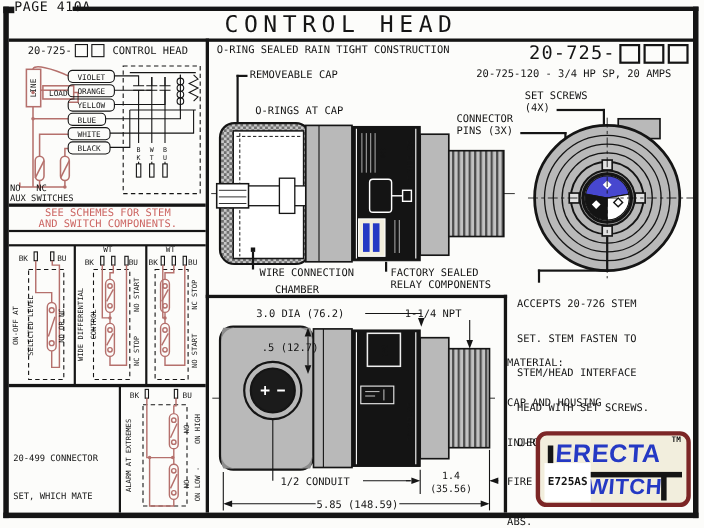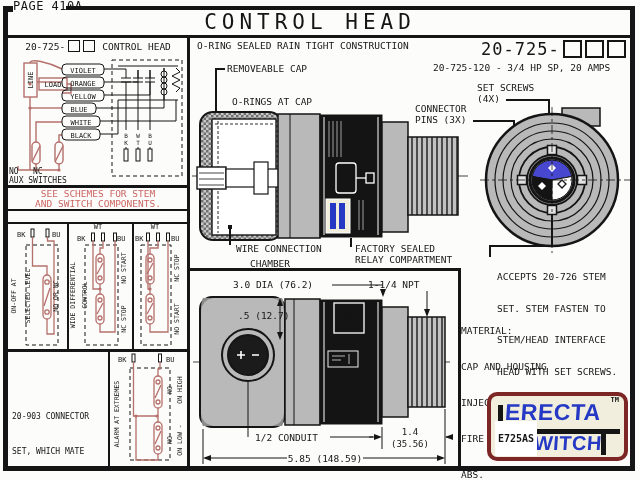--- a/index.html
+++ b/index.html
@@ -214,21 +214,21 @@
         <circle cx="16" cy="78" r="2"></circle>
         <circle cx="16" cy="96" r="2"></circle>
         <path d="M13,92 L19,81"></path>
     </g>
     <circle cx="16" cy="67" r="1.6" fill="#b5706c"></circle>
     <text transform="rotate(-90 43 46)" x="43" y="48" text-anchor="middle" font-size="6.5">NC STOP</text>
     <text transform="rotate(-90 43 97)" x="43" y="99" text-anchor="middle" font-size="6.5">NO START</text>
   </svg>
 
   <div class="t" style="left:12px;top:388px;font-size:8px;line-height:11.5px">
-    <div>20-903 CONNECTOR</div>
+    <div>20-499 CONNECTOR</div>
     <div>SET, WHICH MATE</div>
     
     
   </div>
 
   <svg style="left:110px;top:352px" width="77" height="114" viewBox="0 0 77 114">
     <text x="8" y="10" font-size="7">BK</text>
     <text x="56" y="10" font-size="7">BU</text>
     <g stroke="#151515" stroke-width="1" fill="none">
       <rect x="22" y="2" width="3" height="8"></rect>
@@ -318,21 +318,21 @@
     <rect x="191" y="17" width="26" height="110" fill="#b9b9b9" stroke="#151515" stroke-width="1.5"></rect>
     <rect x="217" y="32" width="50" height="78" fill="url(#thr1)" stroke="#151515" stroke-width="1.5"></rect>
   </svg>
 
   <div class="bar" style="left:228px;top:225px;width:4px;height:4px"></div>
   <div class="bar" style="left:229px;top:229px;width:2px;height:16px"></div>
   <div class="t" style="left:236px;top:244px;font-size:9.5px">WIRE CONNECTION</div>
   <div class="t" style="left:250px;top:259px;font-size:9.5px">CHAMBER</div>
   <div class="bar" style="left:350px;top:238px;width:2px;height:9px"></div>
   <div class="t" style="left:355px;top:244px;font-size:9.5px"><span>FACTORY SEALED</span></div>
-  <div class="t" style="left:355px;top:255px;font-size:9.5px">RELAY COMPARTMENT</div>
+  <div class="t" style="left:355px;top:255px;font-size:9.5px">RELAY COMPONENTS</div>
 
   <div class="hdrrow" style="left:481px;top:39px">
     <span style="font-size:17px;letter-spacing:1px">20-725-</span>
     <span class="boxch" style="width:15px;height:14px;border-width:2px"></span>
     <span class="boxch" style="width:15px;height:14px;border-width:2px"></span>
     <span class="boxch" style="width:15px;height:14px;border-width:2px"></span>
   </div>
   <div class="t" style="left:433px;top:63px;font-size:9.5px">20-725-120 - 3/4 HP SP, 20 AMPS</div>
 
   <div class="t" style="left:477px;top:83px;font-size:9.5px">SET SCREWS</div>
@@ -371,21 +371,21 @@
     </g>
     <g stroke="#151515" stroke-width="0.8" stroke-dasharray="9 3 3 3">
       <path d="M74,1 V147"></path>
         <path d="M2,74 H154"></path>
     </g>
   </svg>
 
   <div class="bar" style="left:551px;top:215px;width:2px;height:32px"></div>
   <div class="bar" style="left:489px;top:245px;width:64px;height:2px"></div>
   <div class="bar" style="left:489px;top:245px;width:2px;height:12px"></div>
-  <div class="t" style="left:497px;top:251px;font-size:9.5px;line-height:10.5px">
+  <div class="t" style="left:470px;top:251px;font-size:9.5px;line-height:10.5px">
     <div>ACCEPTS 20-726 STEM</div>
     <div>SET. STEM FASTEN TO</div>
     <div>STEM/HEAD INTERFACE</div>
     <div>HEAD WITH SET SCREWS.</div>
     <div>O-RING SEALED.</div>
   </div>
 
   <div class="t" style="left:461px;top:301px;font-size:9.5px;line-height:12px">
     <div>MATERIAL:</div>
     <div>CAP AND HOUSING</div>

